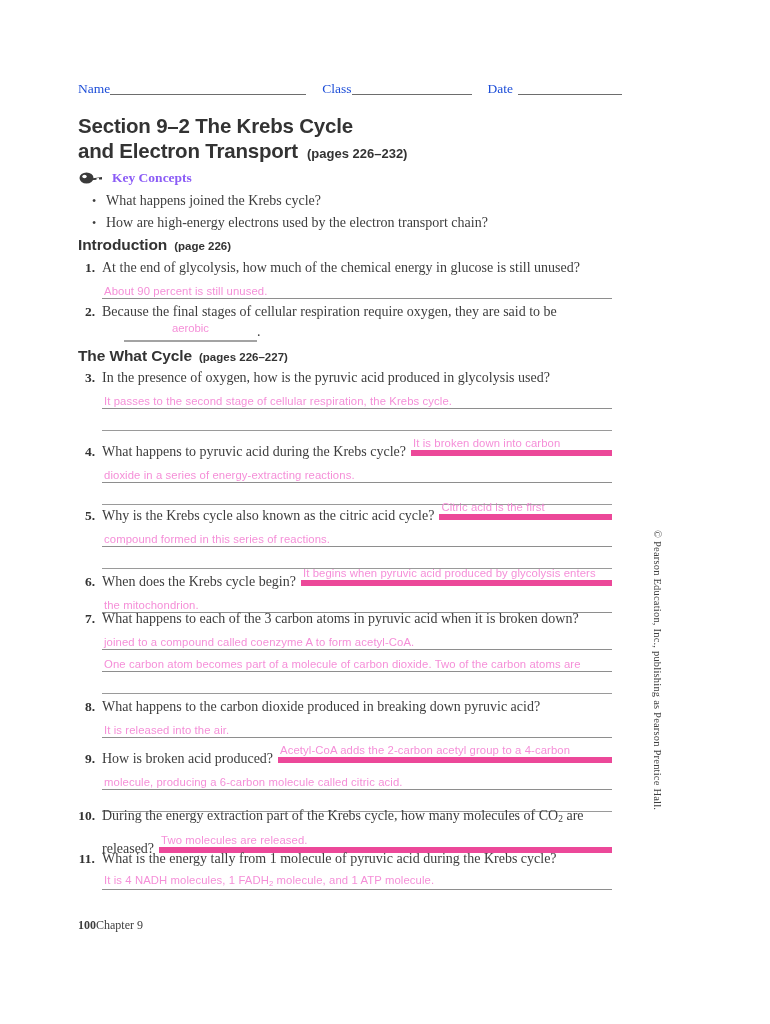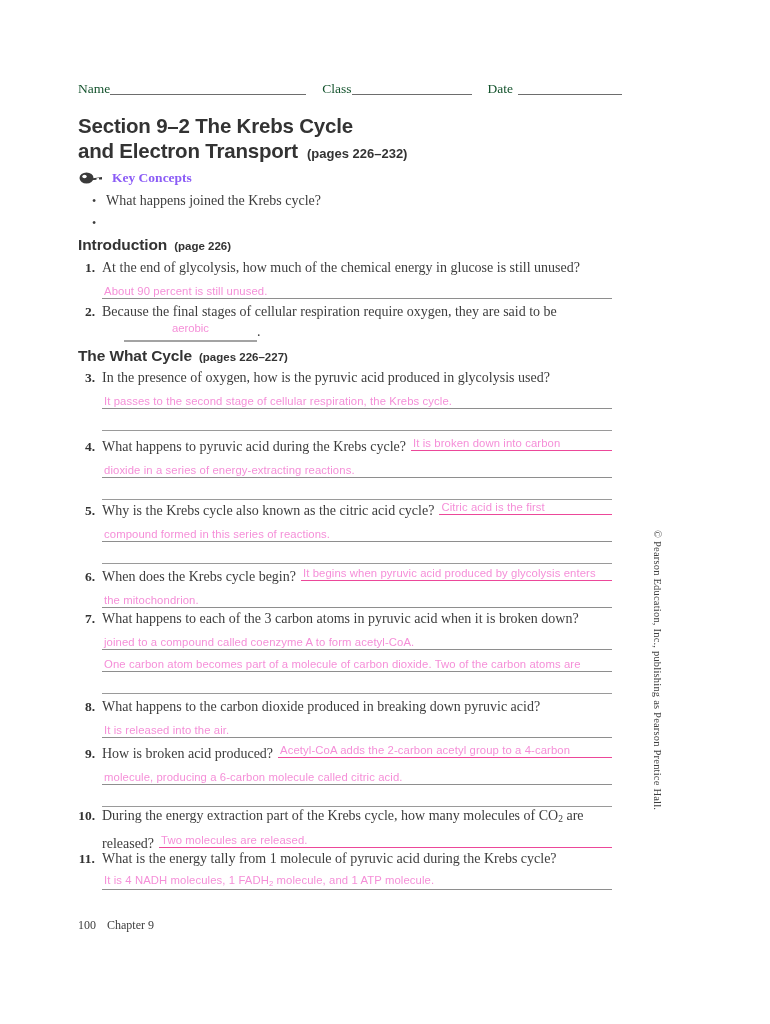--- a/index.html
+++ b/index.html
@@ -26,21 +26,21 @@
   
   .idline {
     position: absolute;
     left: 78px;
     top: 77px;
     width: 534px;
     height: 18px;
     display: flex;
     align-items: flex-end;
     font-size: 13.5px;
-    color: #14532d;
+    color: #1d4ed8;
   }
   .idline .lbl { white-space: pre; line-height: 1; }
   .idline .rule {
     flex: 0 0 auto;
     border-bottom: 1px solid #6d6d6d;
     height: 13px;
   }
   .rule-name  { width: 196px; }
   .rule-class { width: 120px; }
   .rule-date  { width: 104px; }
@@ -147,21 +147,21 @@
     line-height: 19px;
     color: #3d3d3d;
     white-space: nowrap;
   }
 
   
   .inline-ans {
     flex: 1 1 auto;
     position: relative;
     margin-left: 5px;
-    border-bottom: 1px solid #ec4899;
+    border-bottom: 6px solid #ec4899;
     height: 18px;
   }
   .inline-ans .ans-txt {
     position: absolute;
     left: 2px;
     bottom: 1px;
     font-family: "Liberation Sans", "DejaVu Sans", sans-serif;
     font-size: 11.3px;
     color: #f58fd8;
     white-space: nowrap;
@@ -229,22 +229,22 @@
 
   
   .footer {
     position: absolute;
     left: 78px;
     top: 918px;
     font-size: 12px;
     color: #3d3d3d;
   }
   .footer .pg {
-    font-weight: normal;
-    margin-right: 11px;
+    font-weight: bold;
+    margin-right: 0;
   }
 </style>
 </head>
 <body>
 
 <div class="page">
 
   <div class="idline">
     <span class="lbl">Name</span>
     <span class="rule rule-name"></span>
@@ -273,20 +273,21 @@
     <span class="kc-label">Key Concepts</span>
   </div>
 
   <div class="bullets">
     <div class="bullet">
       <span class="dot">•</span>
       <span>What happens joined the Krebs cycle?</span>
     </div>
     <div class="bullet">
       <span class="dot">•</span>
+      <span>How are high-energy electrons used by the electron transport chain?</span>
     </div>
   </div>
 
   <div class="subhead" style="top:236px;">
     <span>Introduction</span><span class="pages">(page 226)</span>
   </div>
 
   <div class="q" style="top:258px;">
     <div class="q-row">
       <span class="q-num">1.</span>

